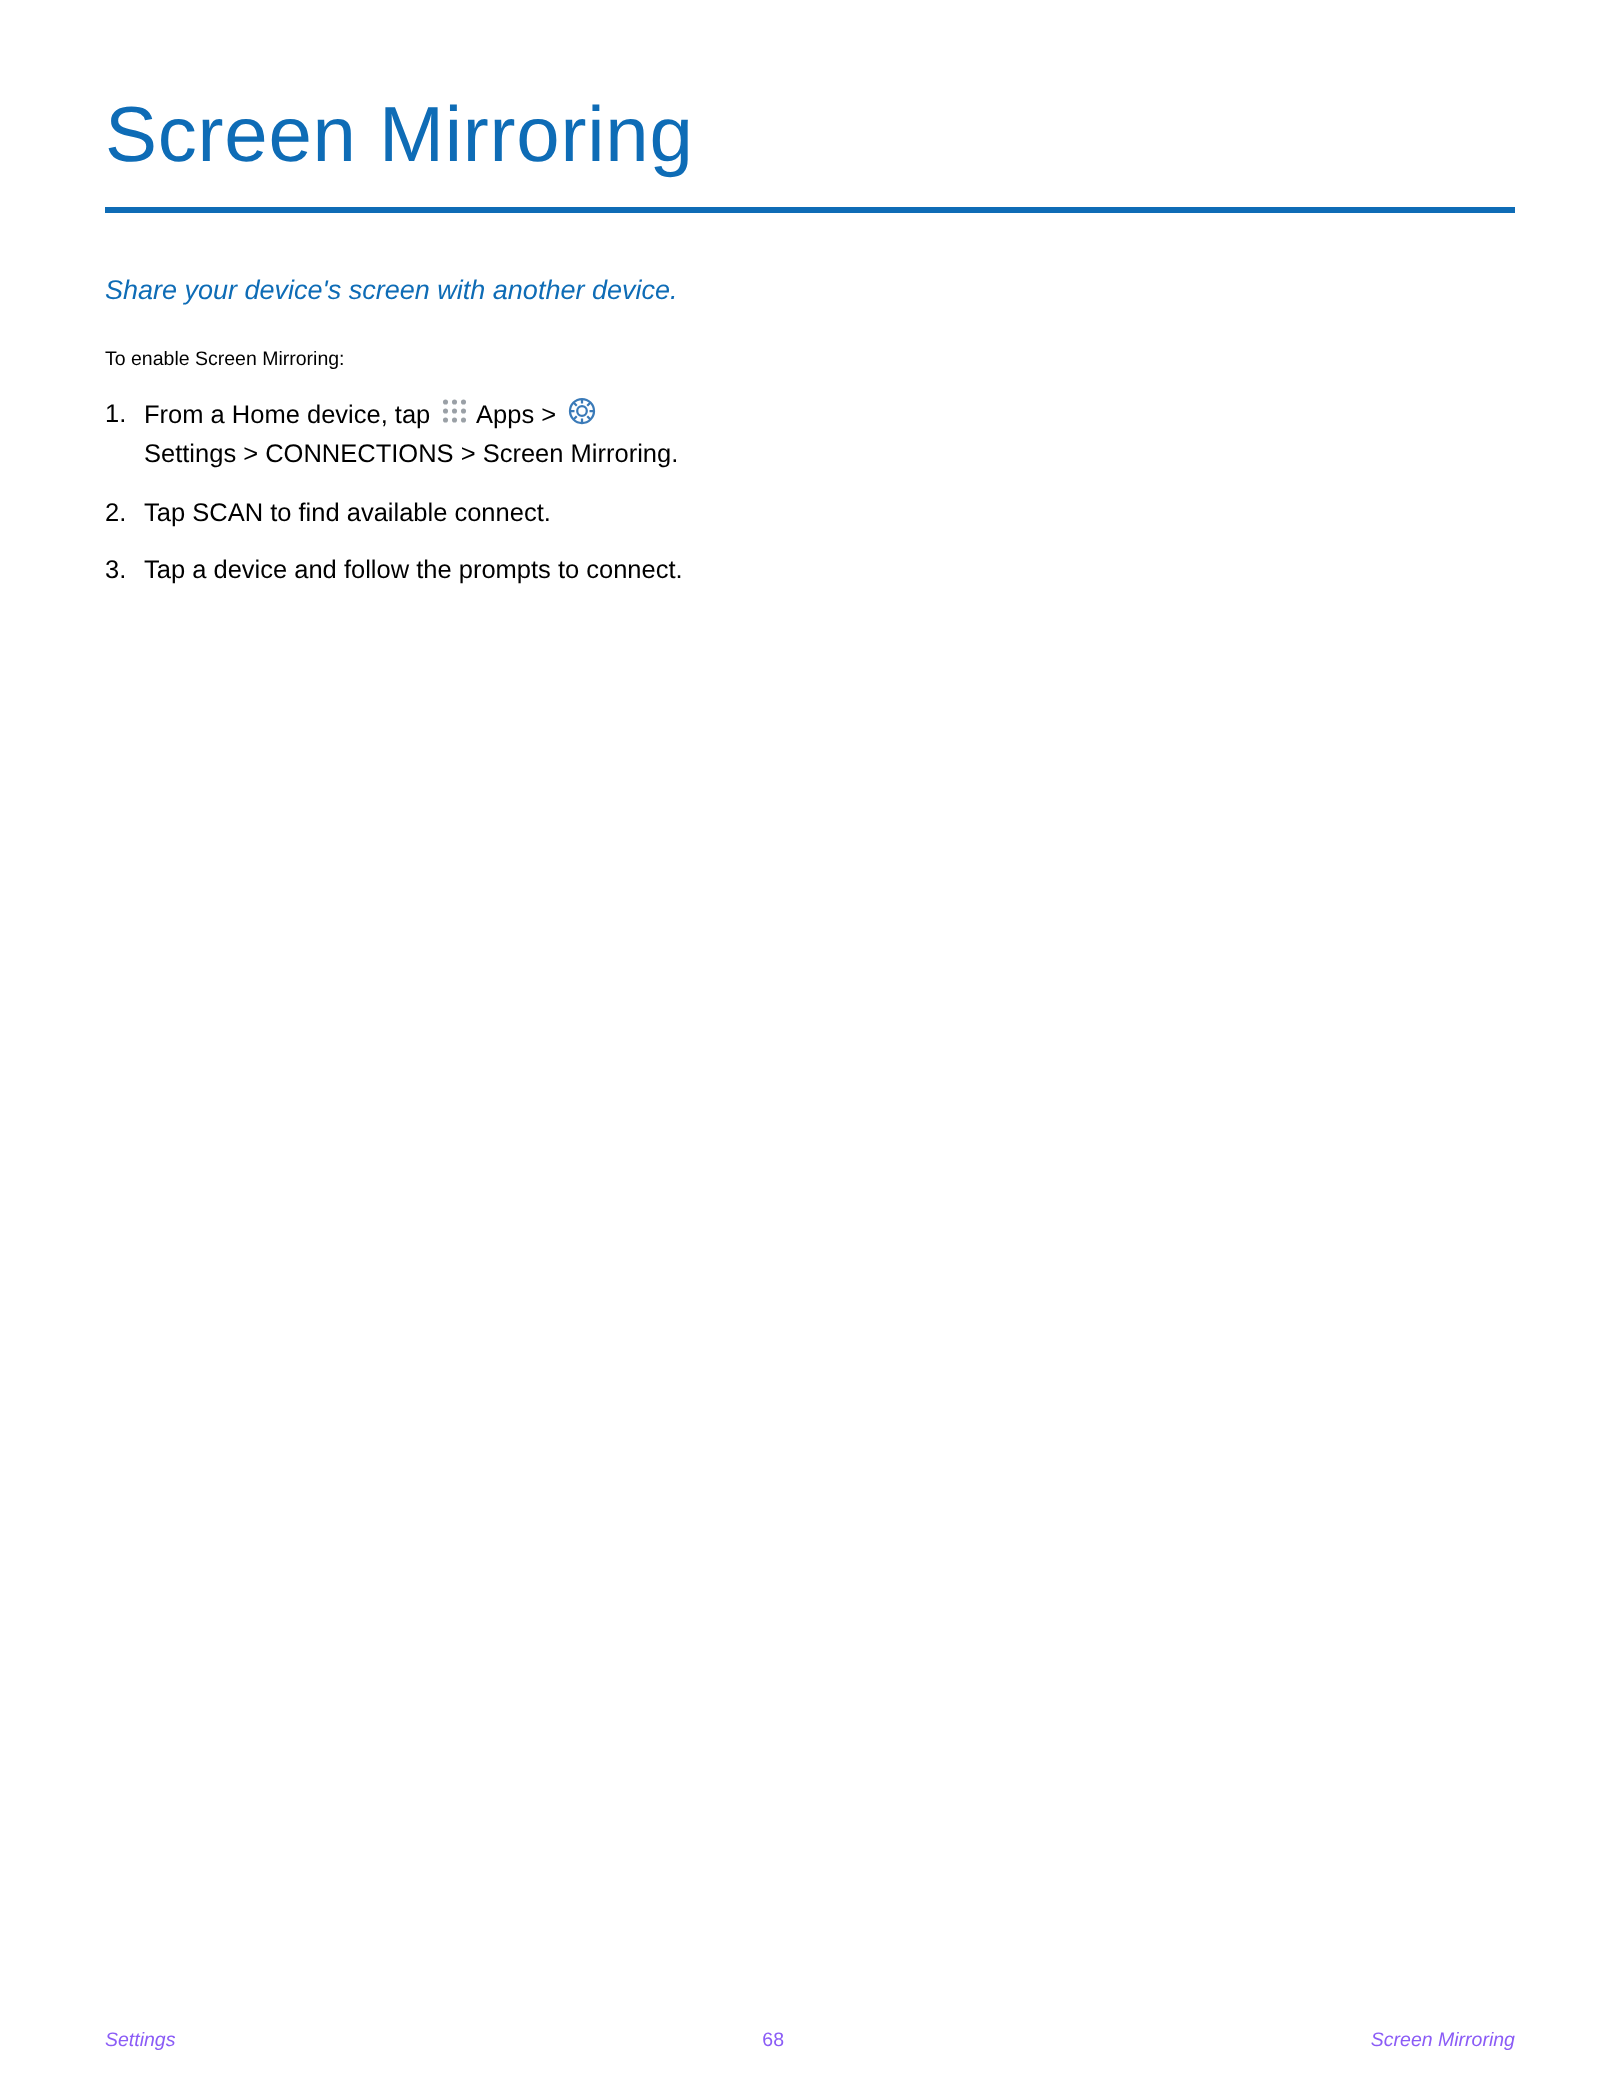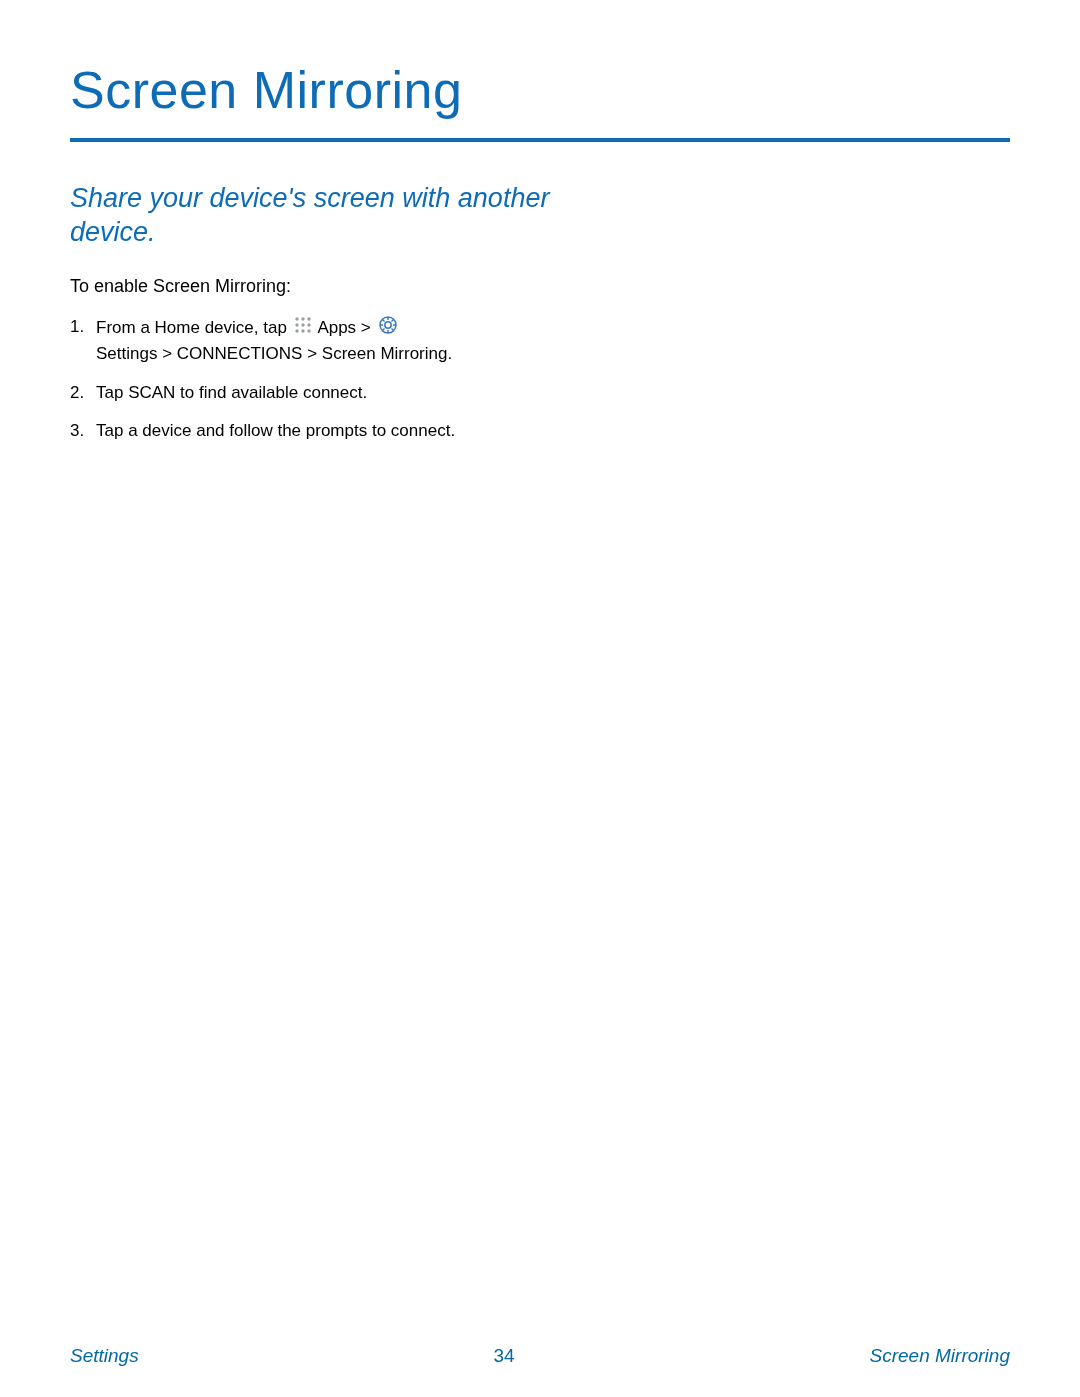--- a/index.html
+++ b/index.html
@@ -17,30 +17,30 @@
     color: #0e6cb6;
     letter-spacing: 0.5px;
     margin-bottom: 18px;
   }
   .title-rule {
     border: none;
     border-top: 4px solid #0e6cb6;
     margin-bottom: 40px;
   }
   .subtitle {
-    font-size: 27px;
+    font-size: 18px;
     font-style: italic;
     color: #0e6cb6;
     line-height: 1.25;
     max-width: 480px;
     margin-bottom: 26px;
     font-weight: 400;
   }
   .intro {
-    font-size: 18px;
+    font-size: 13px;
     color: #000;
     margin-bottom: 18px;
   }
   .steps {
     max-width: 480px;
   }
   .step {
     font-size: 17px;
     color: #000;
     line-height: 1.45;
@@ -59,23 +59,23 @@
     vertical-align: middle;
     margin: 0 2px;
   }
   .footer {
     position: absolute;
     bottom: 30px;
     left: 70px;
     right: 70px;
     display: flex;
     justify-content: space-between;
-    font-size: 19px;
+    font-size: 13px;
     font-style: italic;
-    color: #0369a1;
+    color: #8b5cf6;
   }
   .footer-center { font-style: normal; }
 </style>
 </head>
 <body>
 
 <h1 class="page-title">Screen Mirroring</h1>
 <hr class="title-rule">
 
 <p class="subtitle">Share your device's screen with another device.</p>
@@ -130,15 +130,15 @@
     <span class="step-num">3.</span>
     <span class="step-body">
       <span>Tap a device and follow the prompts to connect.</span>
     </span>
   </div>
 
 </div>
 
 <div class="footer">
   <span>Settings</span>
-  <span class="footer-center">34</span>
+  <span class="footer-center">68</span>
   <span>Screen Mirroring</span>
 </div>
 
 </body></html>

